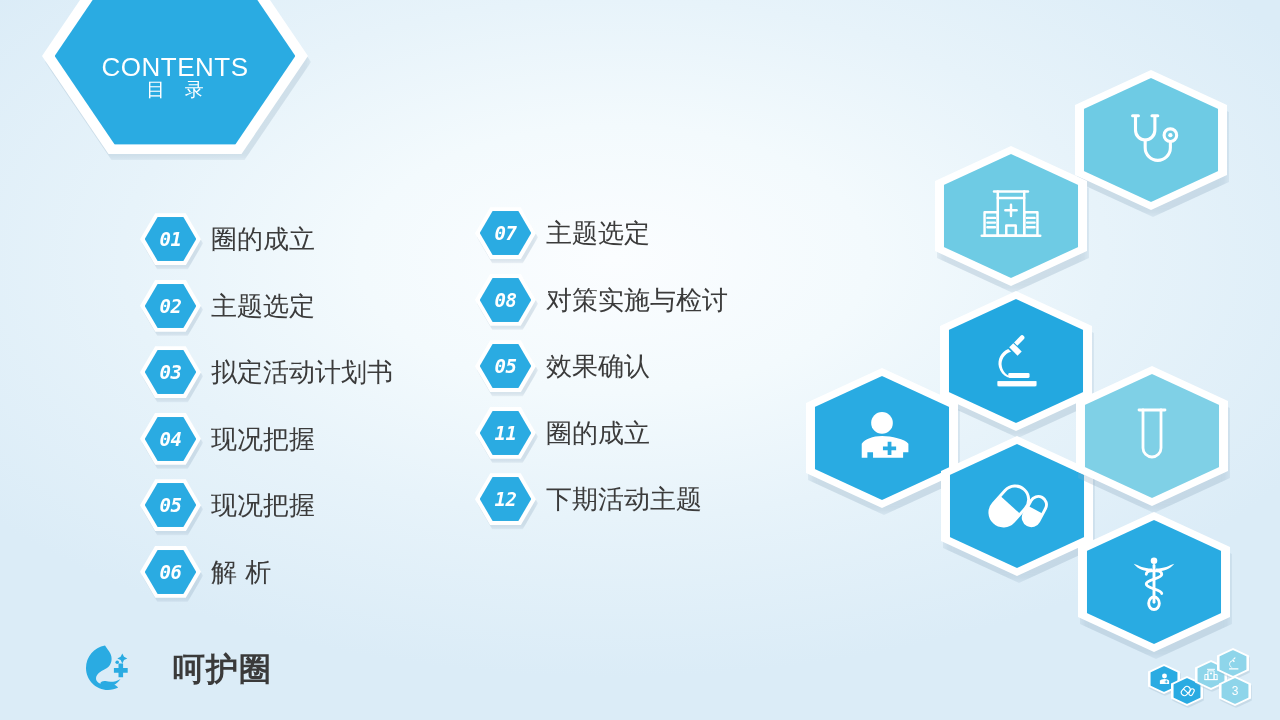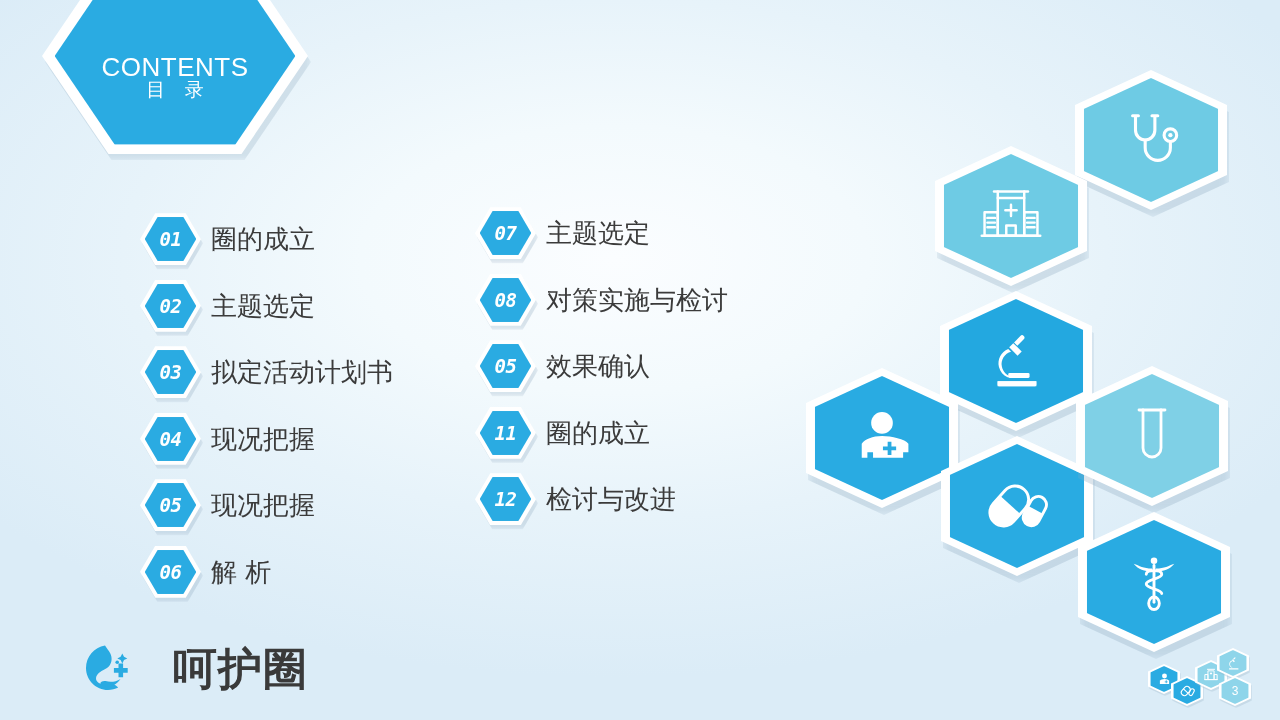--- a/index.html
+++ b/index.html
@@ -96,21 +96,21 @@
   .hex .fl{ transform:scale(.885); }
   .hex .ic{
     position:absolute; inset:0; display:flex; align-items:center; justify-content:center;
   }
   .hex svg{ display:block; }
 
   
   .logo{ position:absolute; left:82px; top:641px; display:flex; align-items:center; }
   .logo-mark{ width:56px; height:56px; position:relative; flex:none; }
   .logo-text{
-    margin-left:11px; font-size:44px; font-weight:700; color:#3a3a3a; letter-spacing:1px;
+    margin-left:11px; font-size:32px; font-weight:700; color:#3a3a3a; letter-spacing:1px;
     line-height:1; font-family:"DejaVu Sans","Liberation Sans",sans-serif;padding-left:24px;
   }
 
   
   .mini{ position:absolute; }
   .mini .sh,.mini .bd,.mini .fl{
     position:absolute; inset:0;
     -webkit-clip-path:polygon(50% 0%,100% 25%,100% 75%,50% 100%,0% 75%,0% 25%);
     clip-path:polygon(50% 0%,100% 25%,100% 75%,50% 100%,0% 75%,0% 25%);
   }
@@ -232,21 +232,21 @@
         </div>
         <div class="rowlabel">圈的成立</div>
       </div>
       <div class="row">
         <div class="numhex">
           <div class="sh"></div>
           <div class="bd"></div>
           <div class="fl"></div>
           <div class="tx">12</div>
         </div>
-        <div class="rowlabel">检讨与改进</div>
+        <div class="rowlabel">下期活动主题</div>
       </div>
     </div>
 
   <div class="cluster">
 
     <div class="hex" style="left:1075px;top:70px;width:152px;height:140px;">
       <div class="sh"></div>
       <div class="bd"></div>
       <div class="fl" style="background:#6ecbe4;"></div>
       <div class="ic">

